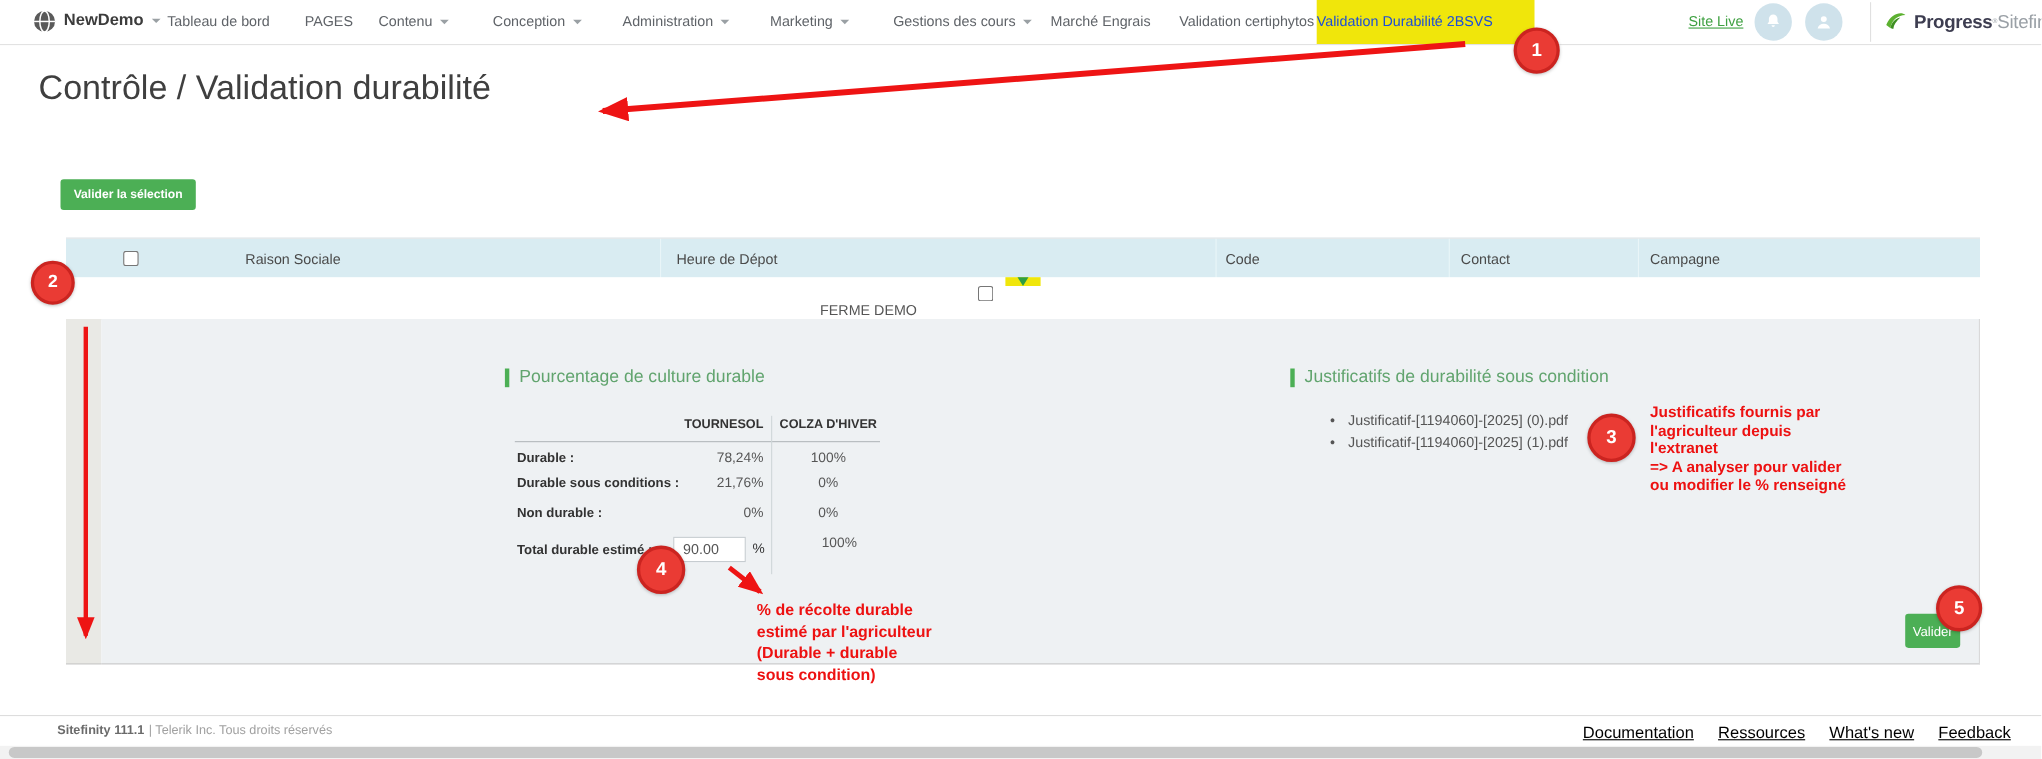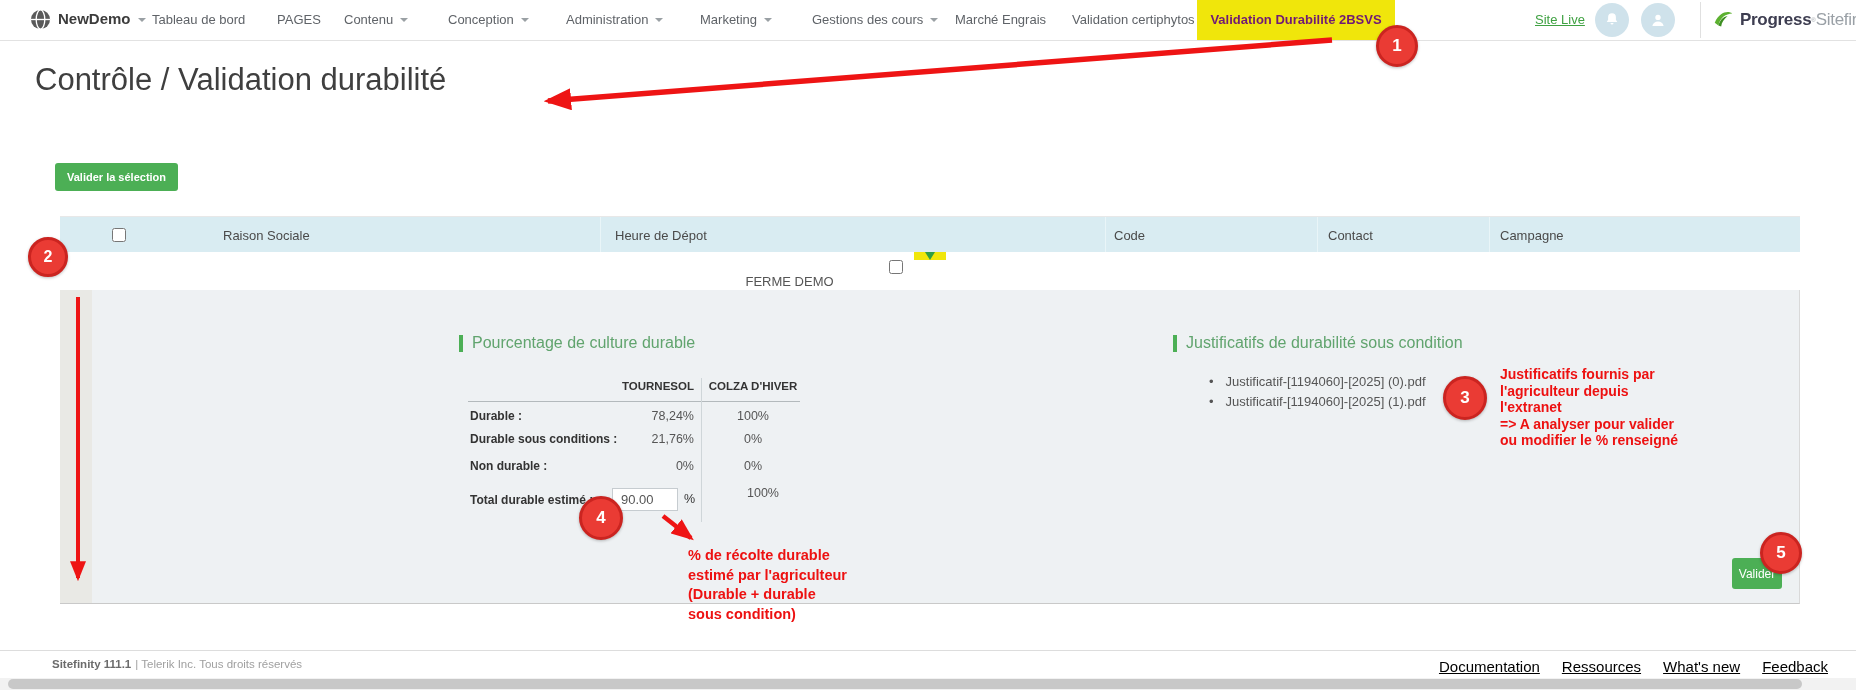--- a/index.html
+++ b/index.html
@@ -9,21 +9,21 @@
   
   .topnav{position:absolute;left:0;top:0;width:1856px;height:40px;background:#fff;
           border-bottom:1px solid #e2e2e2;z-index:5;}
   .globe{position:absolute;left:30px;top:9px;width:21px;height:21px;}
   .brand{position:absolute;left:58px;top:10px;font-size:15px;font-weight:700;color:#3c3c3c;cursor:pointer;}
   .caret{display:inline-block;width:0;height:0;border-left:4px solid transparent;
          border-right:4px solid transparent;border-top:4px solid #9aa0a4;margin-left:7px;
          vertical-align:2px;}
   .navitem{position:absolute;top:0;height:40px;line-height:40px;font-size:13px;color:#5f6368;
            text-decoration:none;cursor:pointer;white-space:nowrap;}
-  .navitem.active{background:#f0e60b;color:#701a75;text-align:center;z-index:6;font-weight:bold;}
+  .navitem.active{background:#f0e60b;color:#1d4ed8;z-index:6;}
   .sitelive{position:absolute;left:1535px;top:0;height:40px;line-height:40px;font-size:13px;
             color:#3fa142;text-decoration:underline;cursor:pointer;}
   .iconcircle{position:absolute;top:3px;width:34px;height:34px;border-radius:50%;
               background:#cfe2eb;display:flex;align-items:center;justify-content:center;cursor:pointer;}
   .navdivider{position:absolute;left:1700px;top:2px;width:1px;height:36px;background:#e0e0e0;}
   .logo{position:absolute;left:1712px;top:8px;height:24px;display:flex;align-items:center;cursor:pointer;}
   .logo b{font-size:17px;color:#3d3d50;margin-left:6px;letter-spacing:-0.3px;}
   .logo .sf{font-size:17px;color:#9aa0a6;letter-spacing:-0.3px;}
   .logo sup{font-size:6px;color:#9aa0a6;vertical-align:9px;}
 

